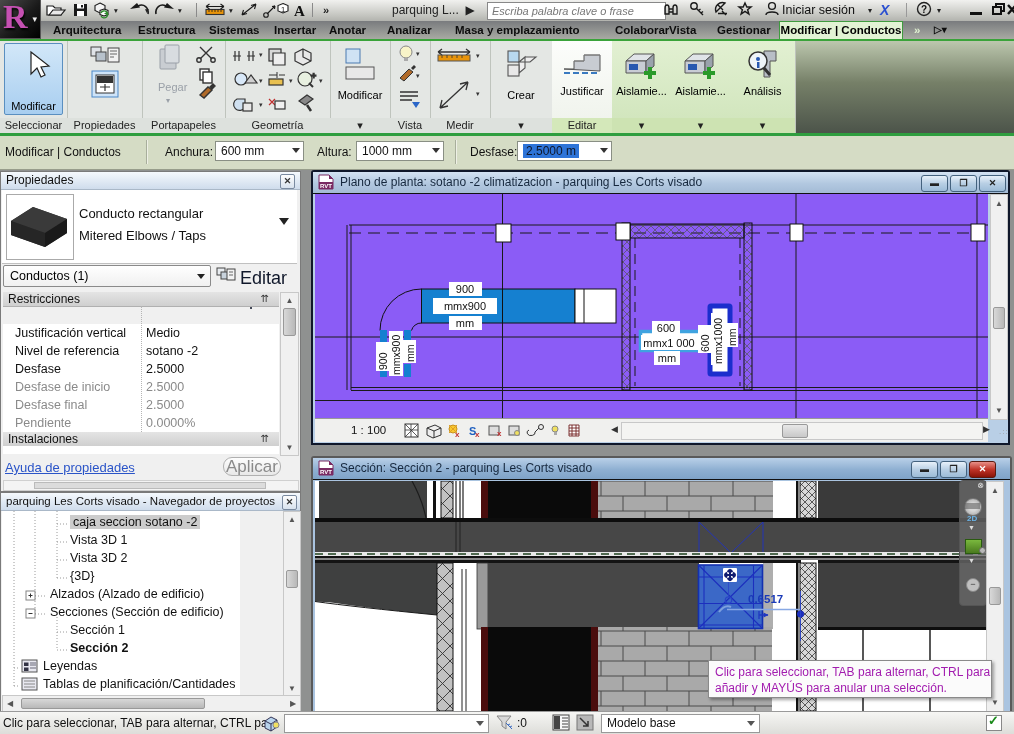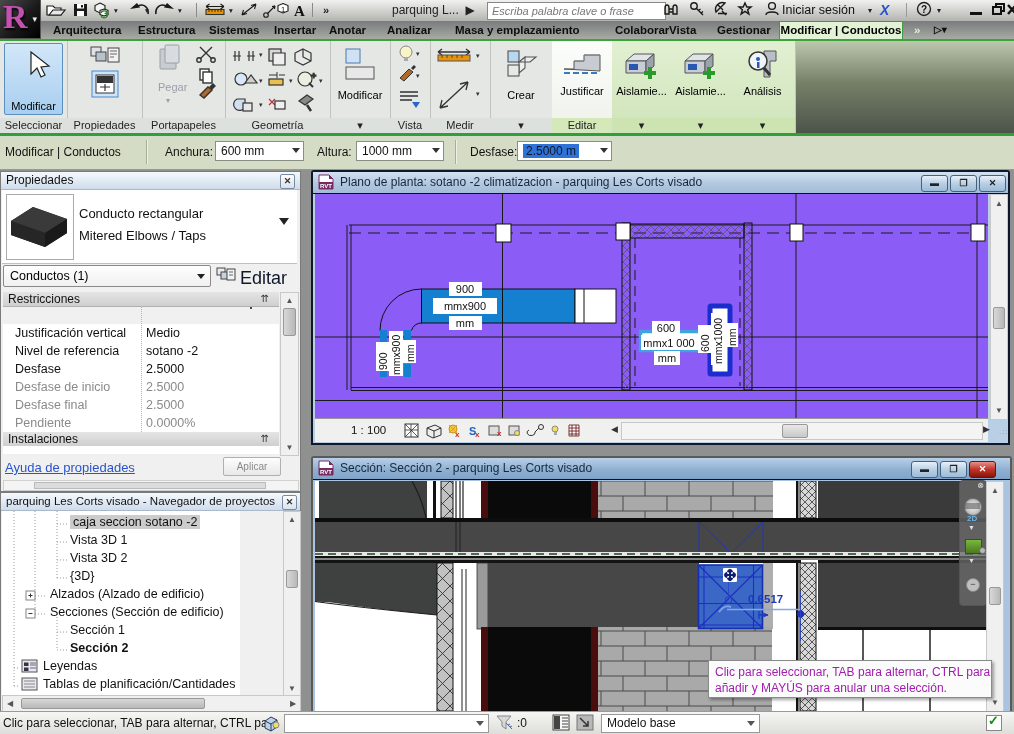--- a/index.html
+++ b/index.html
@@ -389,21 +389,21 @@
 
   <div class="abs" style="left:140px;top:134px;width:1px;height:126px;border-left:1px dotted #b5b5b5;"></div>
 
   <div class="sb abs" style="left:279px;top:120px;width:17px;height:162px;">
     <div class="sbarr" style="top:1px;">▲</div>
     <div class="sbthumb" style="left:2px;top:15px;width:11px;height:26px;"></div>
     <div class="sbarr" style="bottom:1px;">▼</div>
   </div>
 
   <div class="abs" style="left:4px;top:288px;font-size:13px;color:#2a54c8;text-decoration:underline;">Ayuda de propiedades</div>
-  <div class="abs" style="left:222px;top:285px;width:56px;height:17px;background:linear-gradient(#fdfdfd,#e8e8e8);border:1px solid #b0b0b0;border-radius:2px;text-align:center;font-size:10px;color:#8a8a8a;line-height:17px;">Aplicar</div>
+  <div class="abs" style="left:222px;top:285px;width:56px;height:17px;background:linear-gradient(#fdfdfd,#e8e8e8);border:1px solid #b0b0b0;border-radius:9px;text-align:center;font-size:17px;color:#8a8a8a;line-height:17px;">Aplicar</div>
   <div class="abs" style="left:2px;top:308px;width:294px;height:9px;background:#f4f4f4;border:1px solid #d0d0d0;">
       <div class="abs" style="left:30px;top:1px;width:230px;height:5px;background:#dcdcdc;border:1px solid #bbb;"></div>
     </div>
 </div>
 
 <div class="palette abs" style="left:0;top:492px;width:299px;height:218px;">
   <div class="ptitle" style="font-size:11.5px;">parquing Les Corts visado - Navegador de proyectos</div>
   <div class="pclose" style="right:3px;">✕</div>
   <div class="abs" style="left:1px;top:18px;width:238px;height:184px;background:#fff;overflow:hidden;">
     <svg class="abs" style="left:0;top:0;" width="281" height="184" viewBox="0 0 281 184">

